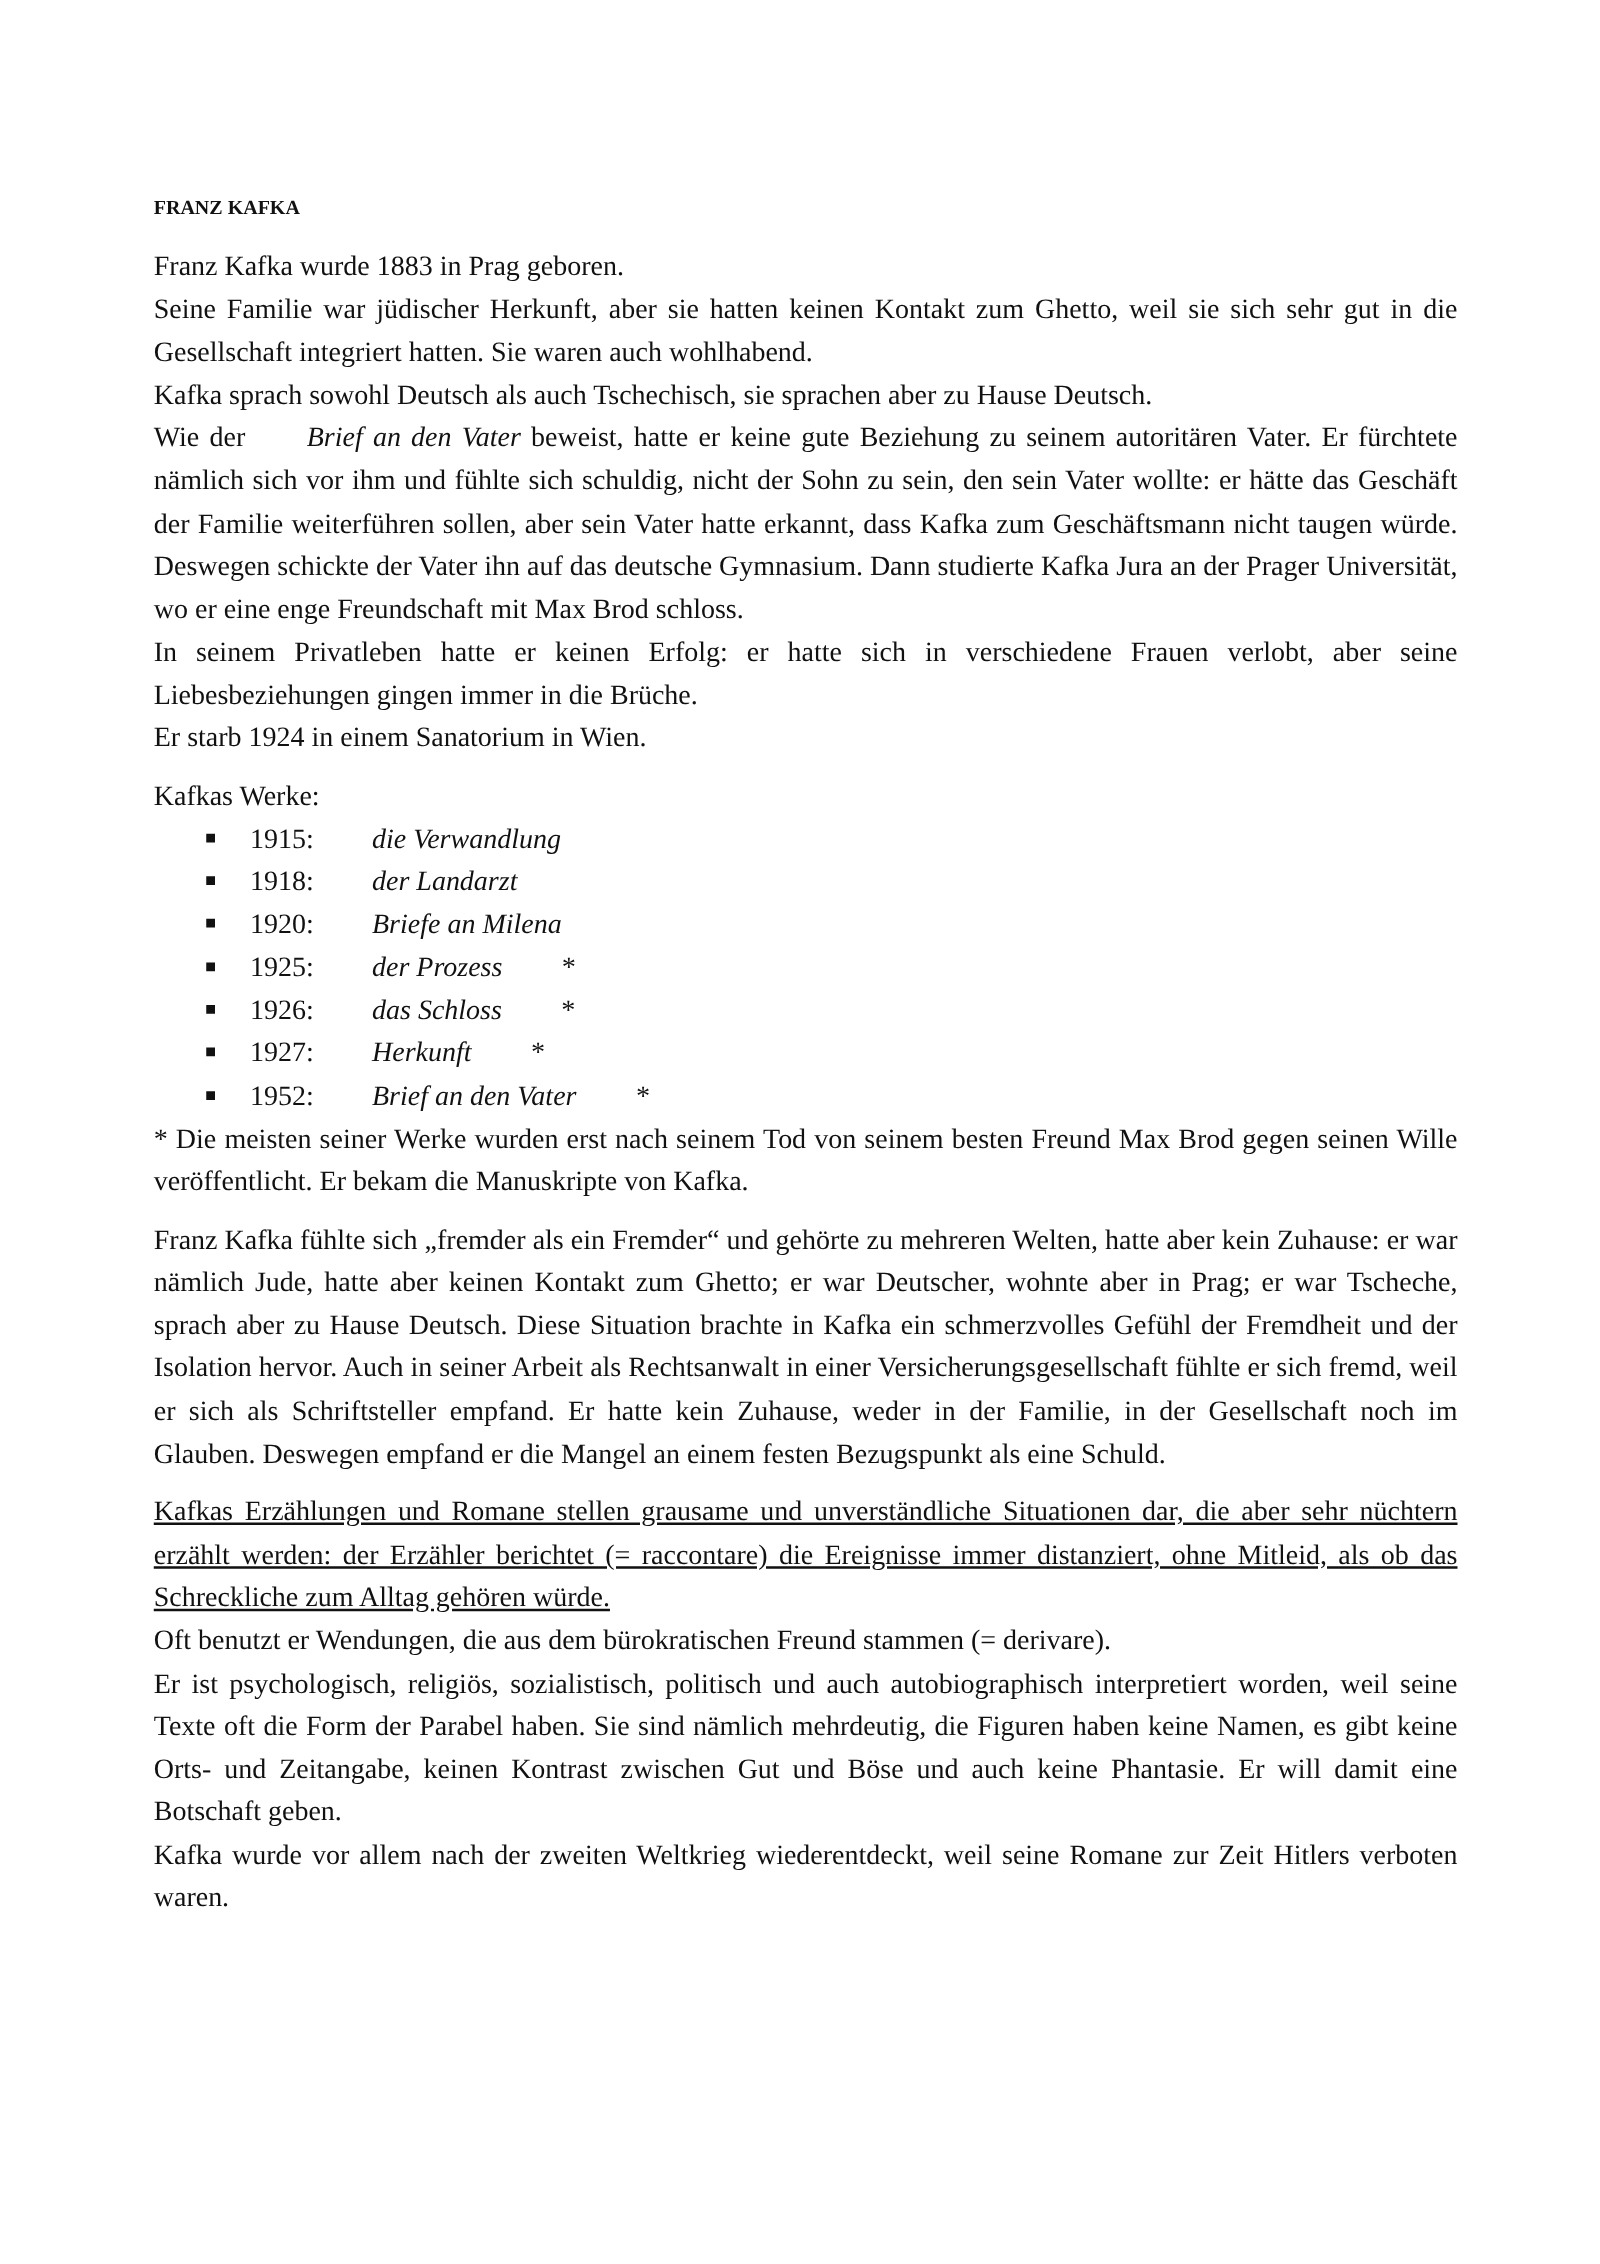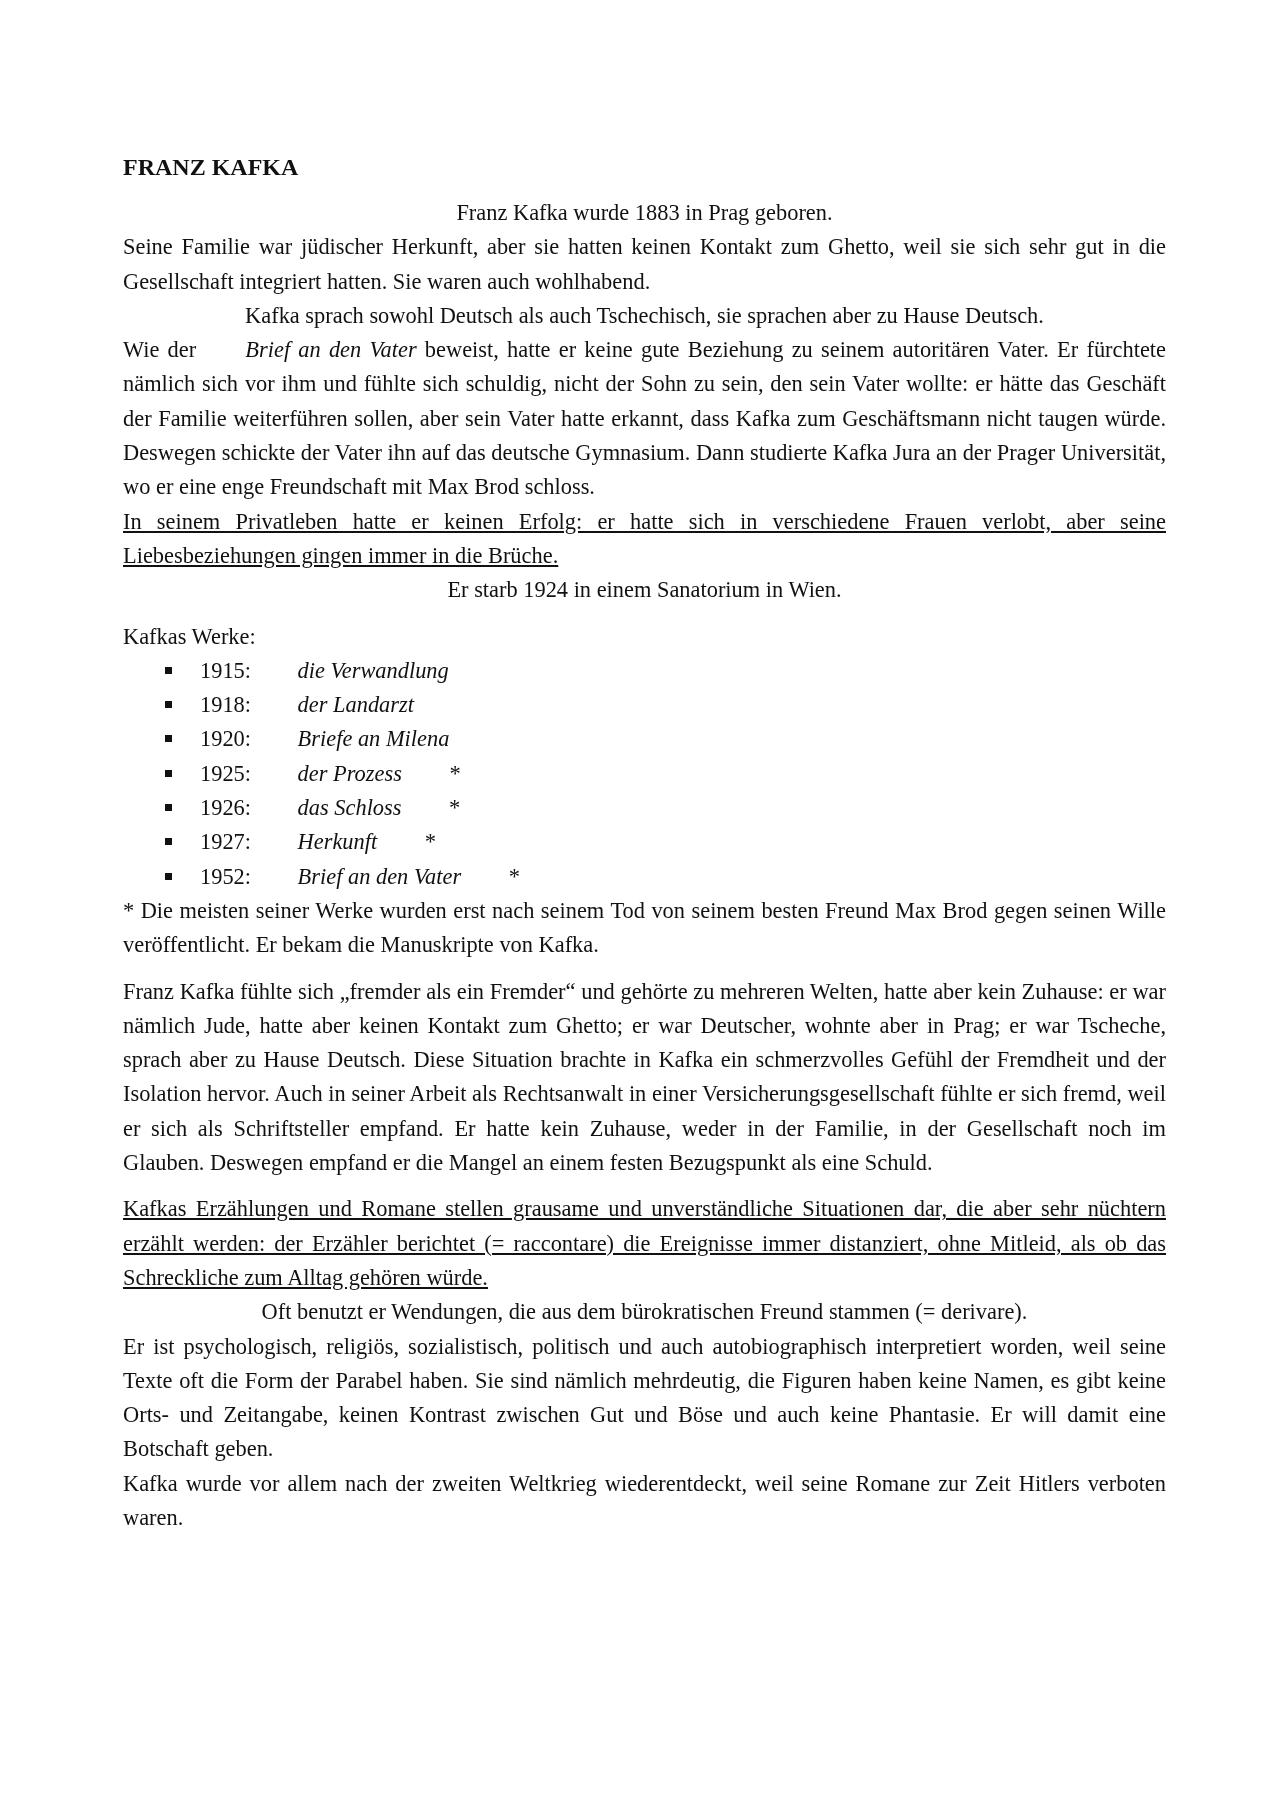--- a/index.html
+++ b/index.html
@@ -19,33 +19,33 @@
       position: absolute;
       left: 123px;
       top: 150px;
       width: 1043px;
       font-size: 22.4px;
       line-height: 34.3px;
     }
     .title {
       font-weight: bold;
       margin: 0 0 12px 0;
-      font-size: 24px;
+      font-size: 16px;
       line-height: 34px;
     }
     .para {
       margin: 0 0 12px 0;
       text-align: justify;
     }
     .line {
       display: block;
       text-align: justify;
     }
     .line.last {
-      text-align: center;
+      text-align: left;
     }
     .works-heading {
       margin: 0;
     }
     ul.works {
       list-style: none;
       margin: 0;
       padding: 0;
     }
     ul.works li {
@@ -69,21 +69,21 @@
 <div class="page">
   <div class="title">FRANZ KAFKA</div>
 
   <div class="para">
     <span class="line last">Franz Kafka wurde 1883 in Prag geboren.</span>
     <span class="line last" style="text-align:justify;text-align-last:left;">Seine Familie war jüdischer Herkunft, aber sie hatten keinen Kontakt zum Ghetto, weil sie sich sehr gut in die Gesellschaft integriert hatten. Sie waren auch wohlhabend.</span>
     <span class="line last">Kafka sprach sowohl Deutsch als auch Tschechisch, sie sprachen aber zu Hause Deutsch.</span>
     <span class="line last" style="text-align:justify;text-align-last:left;">
       <span>Wie der </span><span class="it">Brief an den Vater</span><span> beweist, hatte er keine gute Beziehung zu seinem autoritären Vater. Er fürchtete nämlich sich vor ihm und fühlte sich schuldig, nicht der Sohn zu sein, den sein Vater wollte: er hätte das Geschäft der Familie weiterführen sollen, aber sein Vater hatte erkannt, dass Kafka zum Geschäftsmann nicht taugen würde. Deswegen schickte der Vater ihn auf das deutsche Gymnasium. Dann studierte Kafka Jura an der Prager Universität, wo er eine enge Freundschaft mit Max Brod schloss.</span>
     </span>
-    <span class="line last" style="text-align:justify;text-align-last:left;text-decoration:underline;">In seinem Privatleben hatte er keinen Erfolg: er hatte sich in verschiedene Frauen verlobt, aber seine Liebesbeziehungen gingen immer in die Brüche.</span>
+    <span class="line last" style="text-align:justify;text-align-last:left;">In seinem Privatleben hatte er keinen Erfolg: er hatte sich in verschiedene Frauen verlobt, aber seine Liebesbeziehungen gingen immer in die Brüche.</span>
     <span class="line last">Er starb 1924 in einem Sanatorium in Wien.</span>
   </div>
 
   <div class="para" style="margin-bottom:0;">
     <div class="works-heading">Kafkas Werke:</div>
     <ul class="works">
       <li><span class="bullet"></span><span>1915: </span><span class="it">die Verwandlung</span><span class="it"></span></li>
       <li><span class="bullet"></span><span>1918: </span><span class="it">der Landarzt</span><span class="it"></span></li>
       <li><span class="bullet"></span><span>1920: </span><span class="it">Briefe an Milena</span><span class="it"></span></li>
       <li><span class="bullet"></span><span>1925: </span><span class="it">der Prozess</span><span class="it"> *</span></li>

